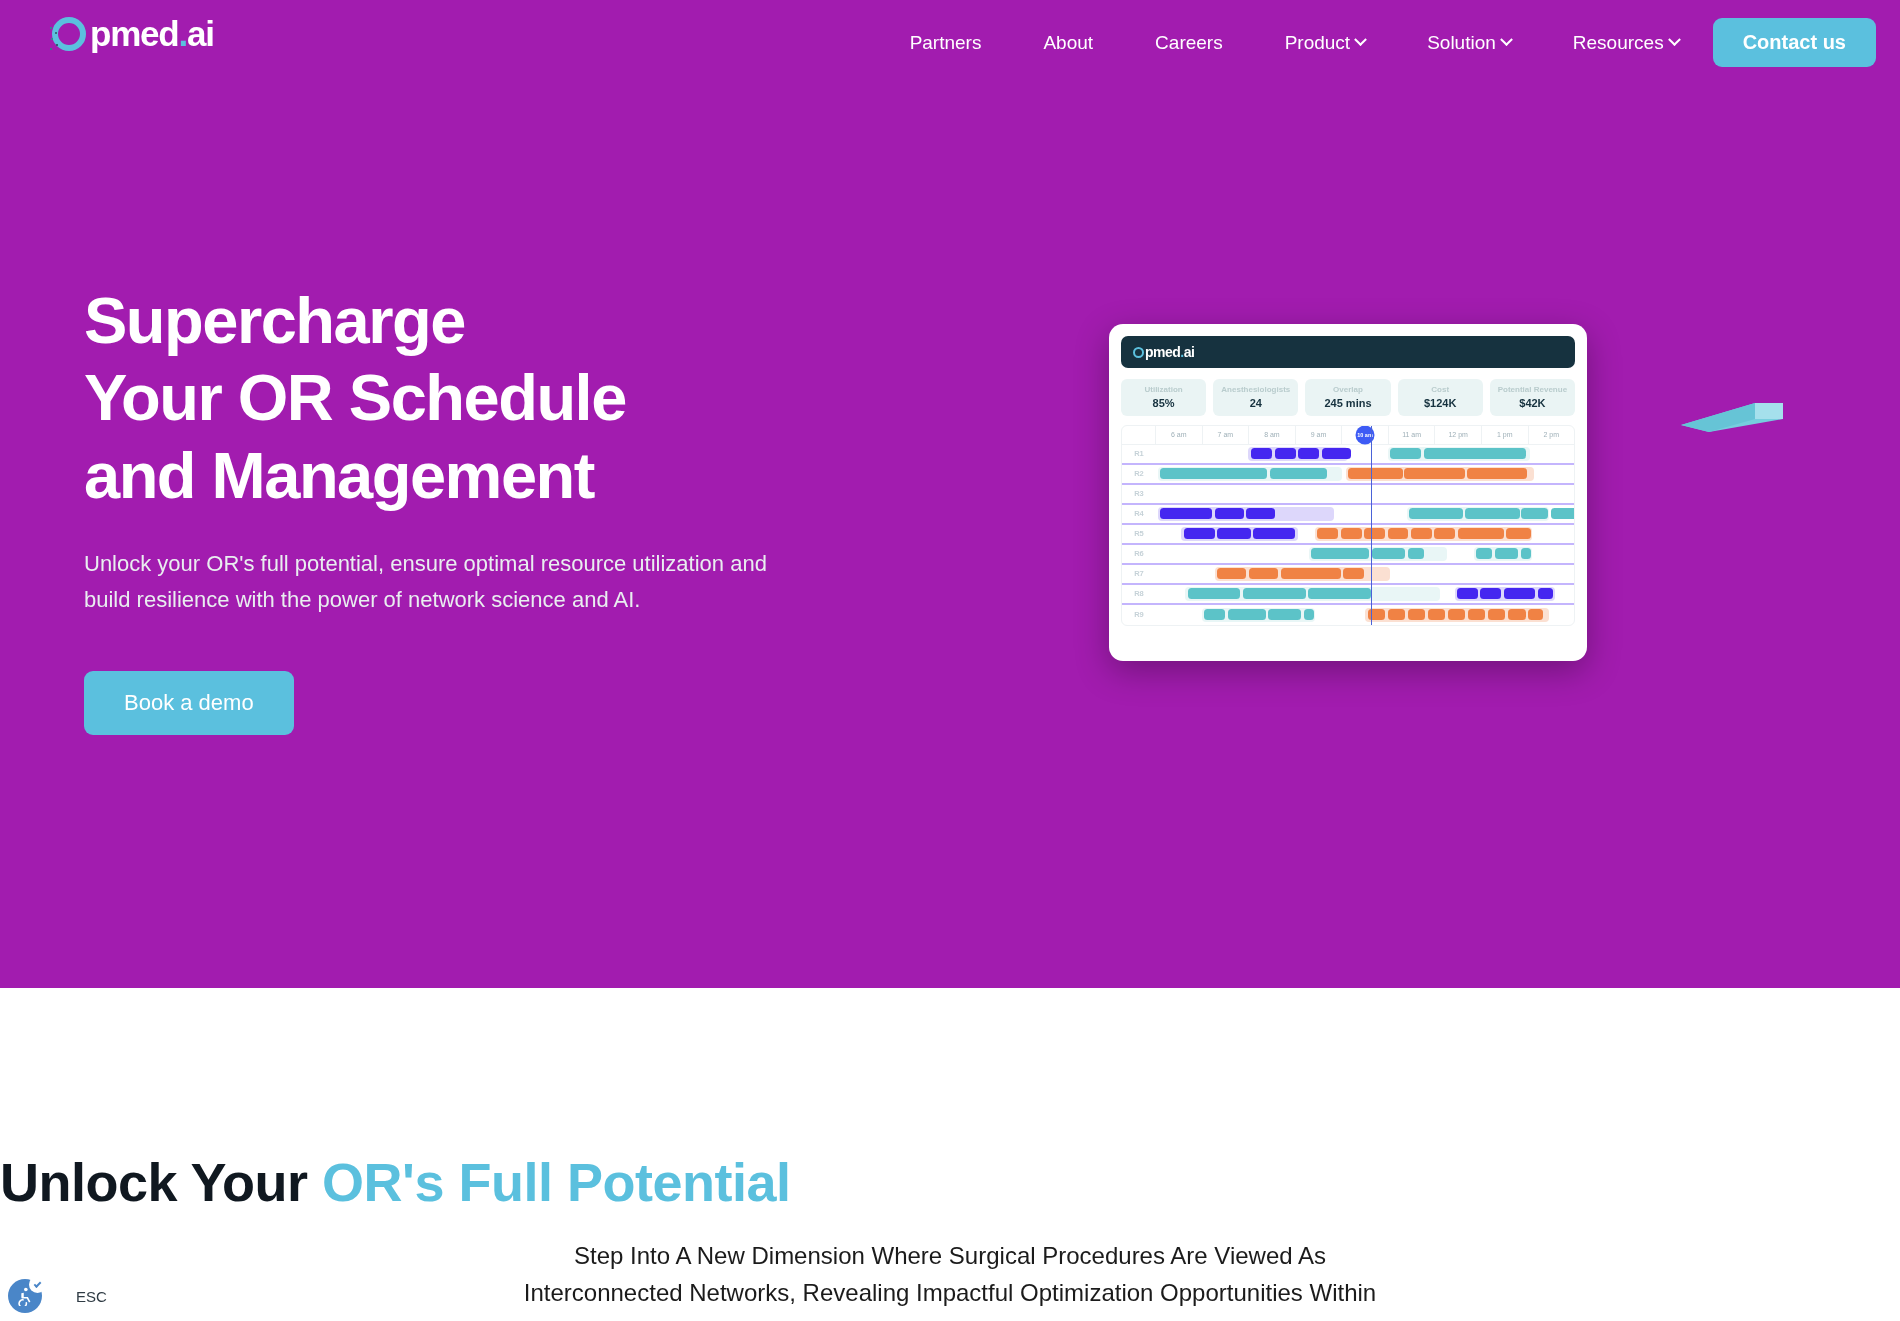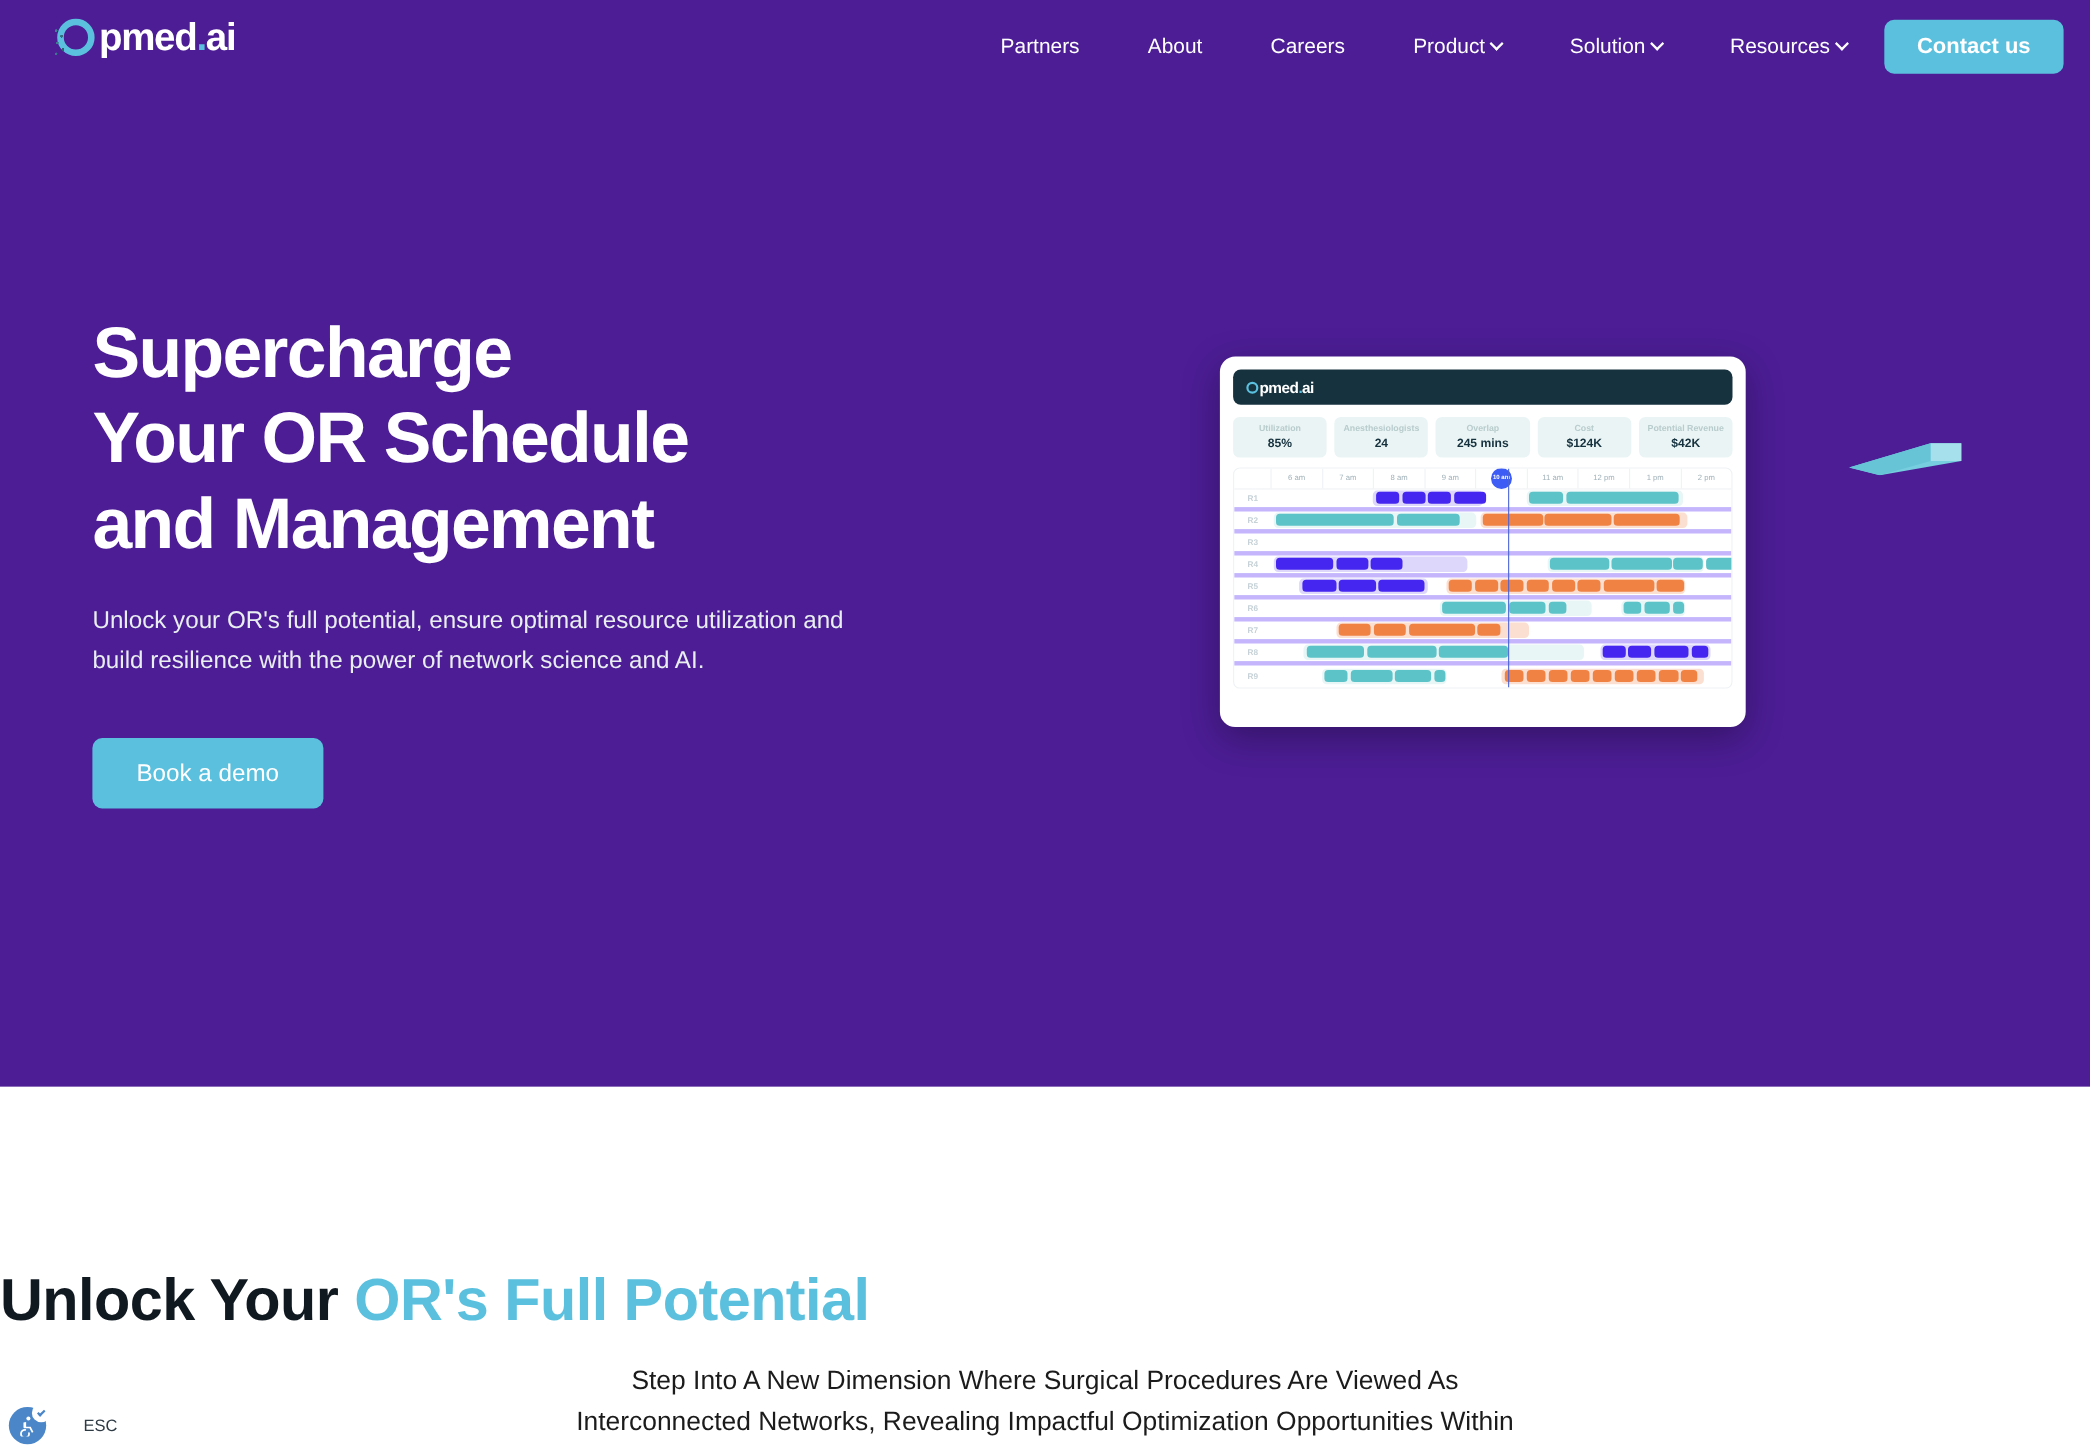--- a/index.html
+++ b/index.html
@@ -7,21 +7,21 @@
   body {
     font-family:"Liberation Sans", sans-serif;
     background:#ffffff;
     overflow:hidden;
     position:relative;
   }
 
   
   .hero {
     position:absolute; left:0; top:0; width:1900px; height:988px;
-    background:#4c1d95;
+    background:#a21caf;
   }
 
   
   .nav {
     position:absolute; left:0; top:0; width:1900px; height:85px;
     display:flex; align-items:center;
   }
   .logo-wrap {
     position:absolute; left:52px; top:16px;
     display:flex; align-items:center; gap:2px;
@@ -140,21 +140,21 @@
     background:#3d5bf5; color:#fff; font-size:5.5px;
     display:flex; align-items:center; justify-content:center;
     font-weight:bold;
   }
   .now-line {
     position:absolute; top:0; bottom:0; width:1.4px;
     background:#4a63d8; z-index:4;
   }
   .row {
     display:flex; align-items:center; height:20px;
-    border-bottom:4px solid #c4b5fd;
+    border-bottom:2px solid #c4b5fd;
   }
   .row:last-child { border-bottom:none; }
   .row-label {
     width:34px; flex:none; text-align:center;
     font-size:7.5px; color:#c6d2d8; font-weight:bold;
   }
   .track { position:relative; flex:1; height:20px; }
   .band { position:absolute; top:3px; height:14px; border-radius:4px; }
   .band.teal-bg { background:#e9f6f6; }
   .band.orange-bg { background:#fbe0d2; }

